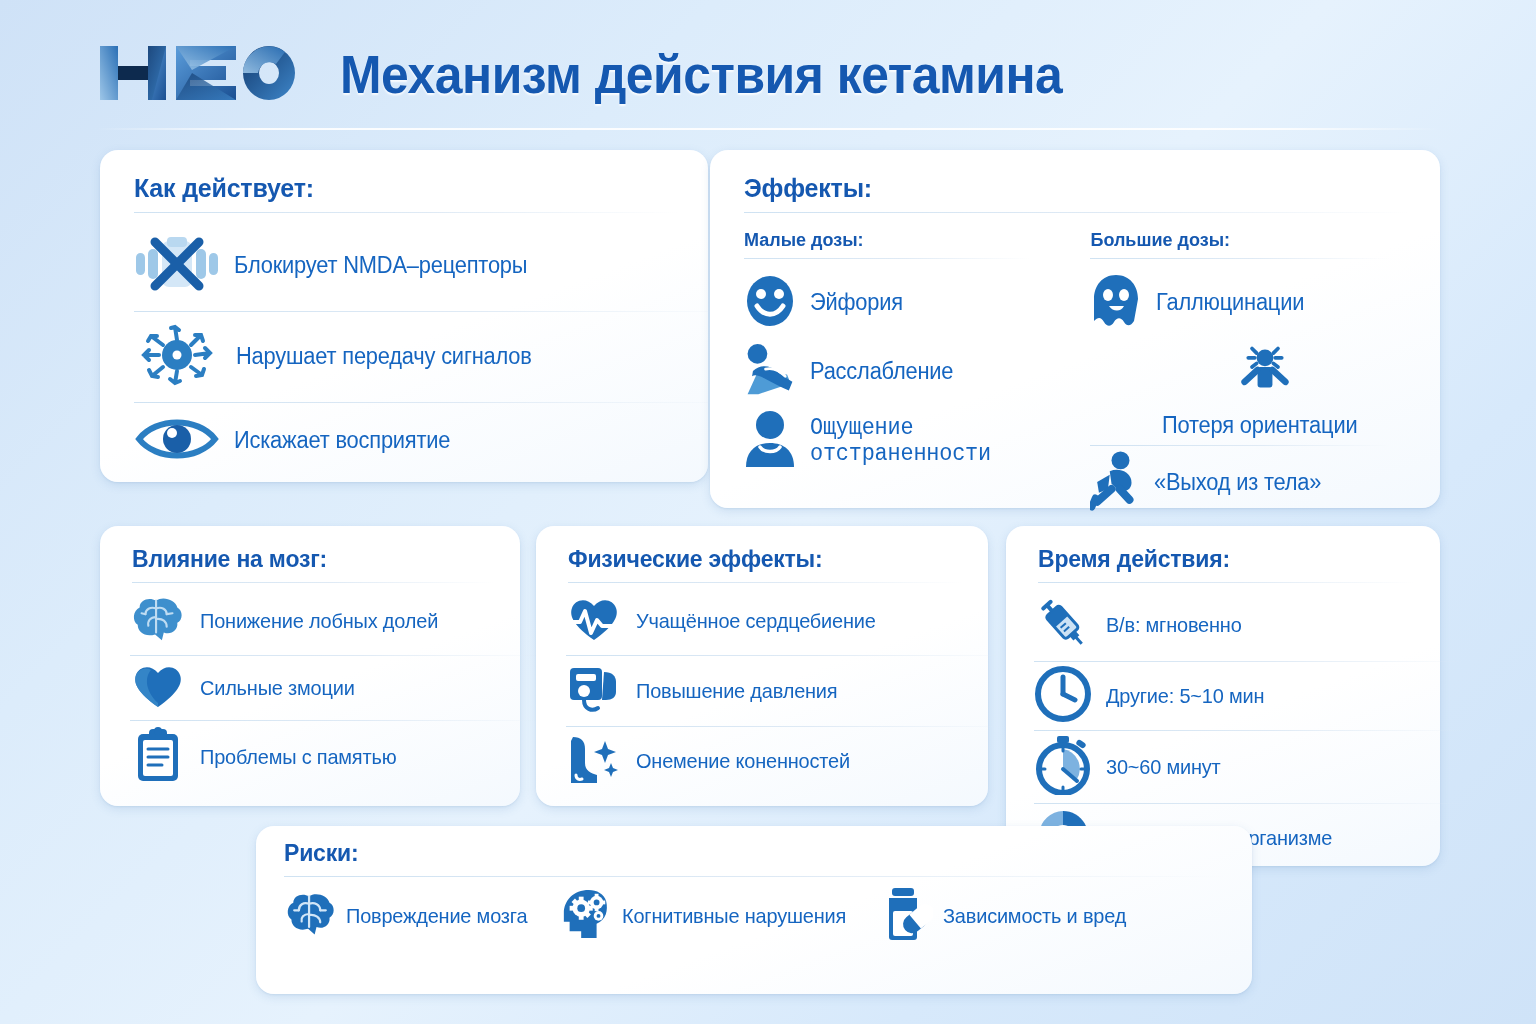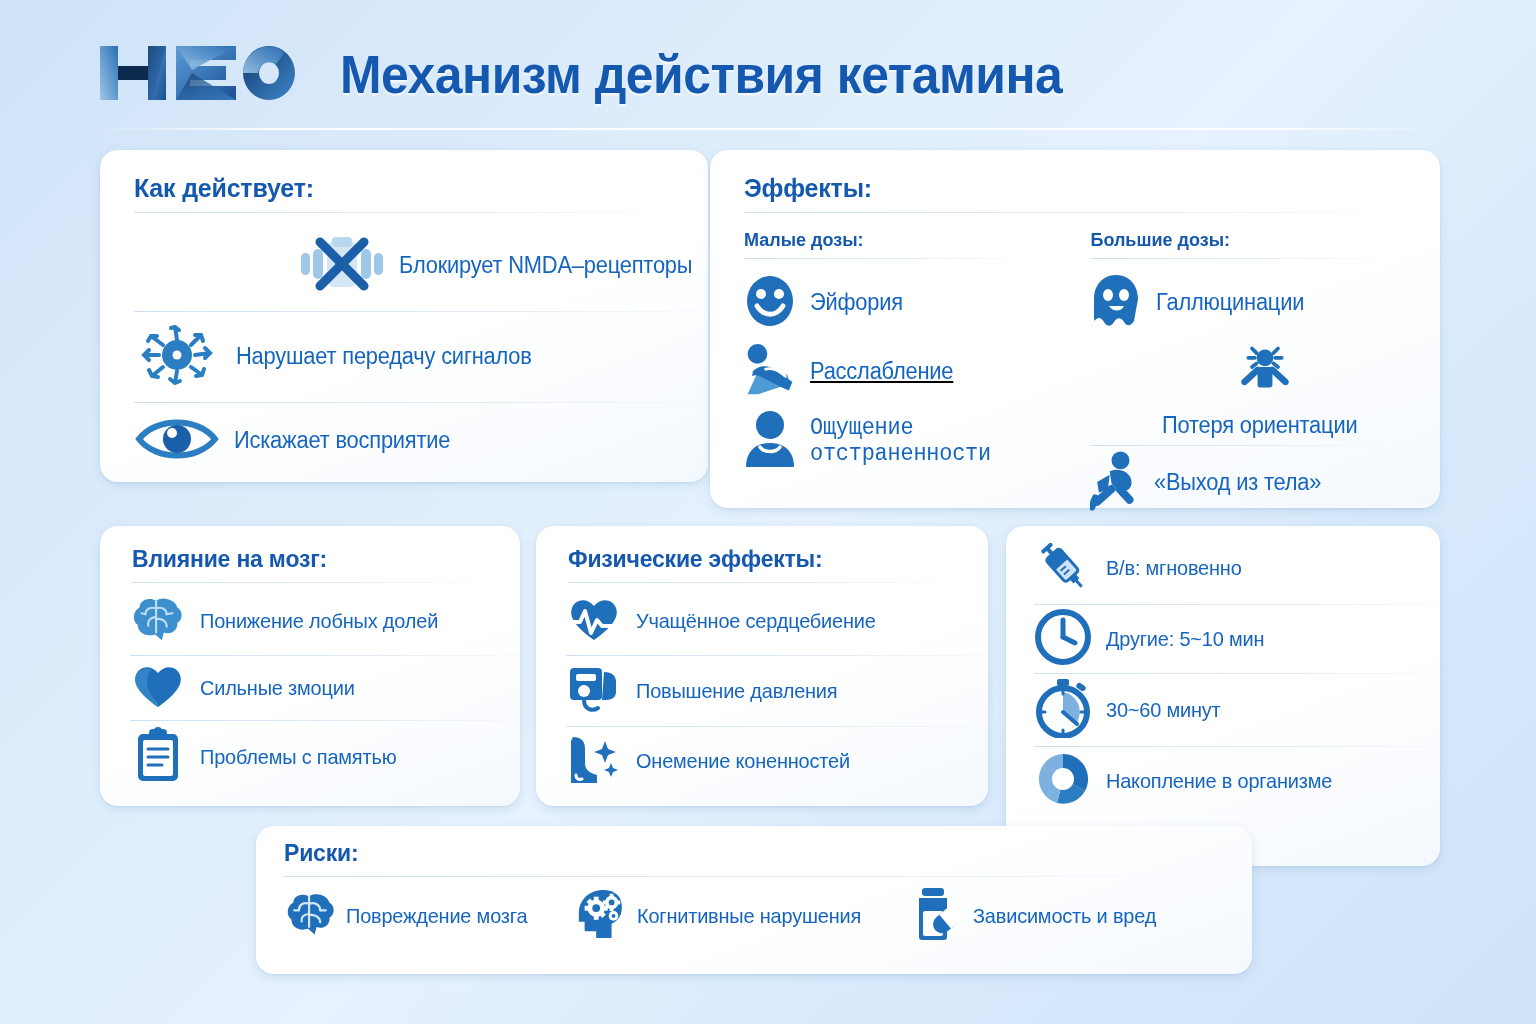--- a/index.html
+++ b/index.html
@@ -107,21 +107,21 @@
     <div class="title">Механизм действия кетамина</div>
     <div class="hdr-rule"></div>
   </div>
 
   <div class="card" style="left:100px;top:150px;width:608px;height:332px;">
     <div style="padding:24px 30px 0 34px;">
       <div class="card-title">Как действует:</div>
       <div class="rule"></div>
     </div>
 
-    <div class="row" style="margin:22px 0 0 34px;justify-content:flex-end;">
+    <div class="row" style="margin:22px 0 0 34px;">
       <span class="icon">
         <svg width="86" height="58" viewBox="0 0 86 58">
           <g fill="#9ec8e8">
             <rect x="2" y="18" width="9" height="22" rx="4.5"></rect>
             <rect x="14" y="14" width="10" height="30" rx="5"></rect>
             <rect x="62" y="14" width="10" height="30" rx="5"></rect>
             <rect x="75" y="18" width="9" height="22" rx="4.5"></rect>
           </g>
           <rect x="28" y="6" width="30" height="46" rx="7" fill="#d4e7f7"></rect>
           <rect x="33" y="2" width="20" height="10" rx="4" fill="#b9d8f0"></rect>
@@ -189,21 +189,21 @@
             <svg width="52" height="56" viewBox="0 0 52 56">
               <ellipse cx="26" cy="28" rx="23" ry="25" fill="#1f6fba"></ellipse>
               <circle cx="17" cy="21" r="5" fill="#ffffff"></circle>
               <circle cx="35" cy="21" r="5" fill="#ffffff"></circle>
               <path d="M13 33 C20 44 32 44 39 33" stroke="#ffffff" stroke-width="5" fill="none" stroke-linecap="round"></path>
             </svg>
           </span>
           <span class="row-label">Эйфория</span>
         </div>
 
-        <div class="row" style="margin-top:6px;text-decoration:underline;">
+        <div class="row" style="margin-top:6px;">
           <span class="icon">
             <svg width="52" height="62" viewBox="0 0 58 62">
               <circle cx="15" cy="13" r="11" fill="#1f6fba"></circle>
               <path d="M4 58 L14 36 L48 36 L52 46 L16 58 Z" fill="#4e9bd6"></path>
               <path d="M10 32 C18 24 30 26 36 32 C44 38 50 42 54 44 L50 54 C40 50 30 44 22 40 C16 37 12 36 9 38 Z" fill="#1f6fba"></path>
               <path d="M24 30 C32 28 40 32 46 38" stroke="#ffffff" stroke-width="3" fill="none" stroke-linecap="round"></path>
             </svg>
           </span>
           <span class="row-label">Расслабление</span>
         </div>
@@ -371,20 +371,24 @@
           <path d="M9 42 C9 46 12 47 15 46" stroke="#ffffff" stroke-width="3" fill="none" stroke-linecap="round"></path>
           <path d="M38 8 L41 16 L49 19 L41 22 L38 30 L35 22 L27 19 L35 16 Z" fill="#1f6fba"></path>
           <path d="M44 30 L46 35 L51 37 L46 39 L44 44 L42 39 L37 37 L42 35 Z" fill="#1f6fba"></path>
         </svg>
       </span>
       <span class="row-label sm">Онемение коненностей</span>
     </div>
   </div>
 
   <div class="card" style="left:1006px;top:526px;width:434px;height:340px;">
+    <div style="padding:20px 26px 0 32px;">
+      <div class="card-title sm">Время действия:</div>
+      <div class="rule"></div>
+    </div>
 
     <div class="row" style="margin:10px 0 0 28px;">
       <span class="icon">
         <svg width="58" height="60" viewBox="0 0 58 60">
           <g transform="rotate(-42 29 30)">
             <rect x="22" y="4" width="14" height="4" rx="2" fill="#1f6fba"></rect>
             <rect x="27" y="7" width="4" height="8" fill="#1f6fba"></rect>
             <rect x="20" y="14" width="18" height="30" rx="3" fill="#cde3f5" stroke="#1f6fba" stroke-width="3"></rect>
             <rect x="20" y="14" width="18" height="14" fill="#1f6fba"></rect>
             <g stroke="#1f6fba" stroke-width="2">
@@ -441,27 +445,27 @@
           <path d="M28 28 L28 3 A25 25 0 0 1 50 40 Z" fill="#1f6fba"></path>
           <path d="M28 28 L50 40 A25 25 0 0 1 22 52 Z" fill="#2b7ec2"></path>
           <path d="M28 28 L22 52 A25 25 0 0 1 28 3 Z" fill="#7db2e0"></path>
           <circle cx="28" cy="28" r="11" fill="#ffffff"></circle>
         </svg>
       </span>
       <span class="row-label sm">Накопление в организме</span>
     </div>
   </div>
 
-  <div class="card" style="left:256px;top:826px;width:996px;height:148px;">
+  <div class="card" style="left:256px;top:826px;width:996px;height:168px;">
     <div style="padding:14px 26px 0 28px;">
       <div class="card-title sm">Риски:</div>
       <div class="rule"></div>
     </div>
 
-    <div style="display:flex;align-items:center;margin:10px 0 0 28px;gap:38px;">
+    <div style="display:flex;align-items:center;margin:10px 0 0 28px;gap:23px;">
 
       <div class="row" style="gap:10px;">
         <span class="icon">
           <svg width="52" height="48" viewBox="0 0 56 48">
             <path d="M10 12 C10 4 20 1 27 5 C34 0 47 4 49 12 C55 15 55 25 49 28 C50 36 42 41 35 38 L33 46 L26 40 C16 43 8 38 8 30 C2 26 3 15 10 12 Z" fill="#1f6fba"></path>
             <g stroke="#d2e6f7" stroke-width="2.4" fill="none" stroke-linecap="round">
               <path d="M27 5 L27 38"></path>
               <path d="M27 13 C21 11 16 14 16 20"></path>
               <path d="M27 24 C21 24 18 28 19 32"></path>
               <path d="M27 13 C33 11 39 14 39 20"></path>

